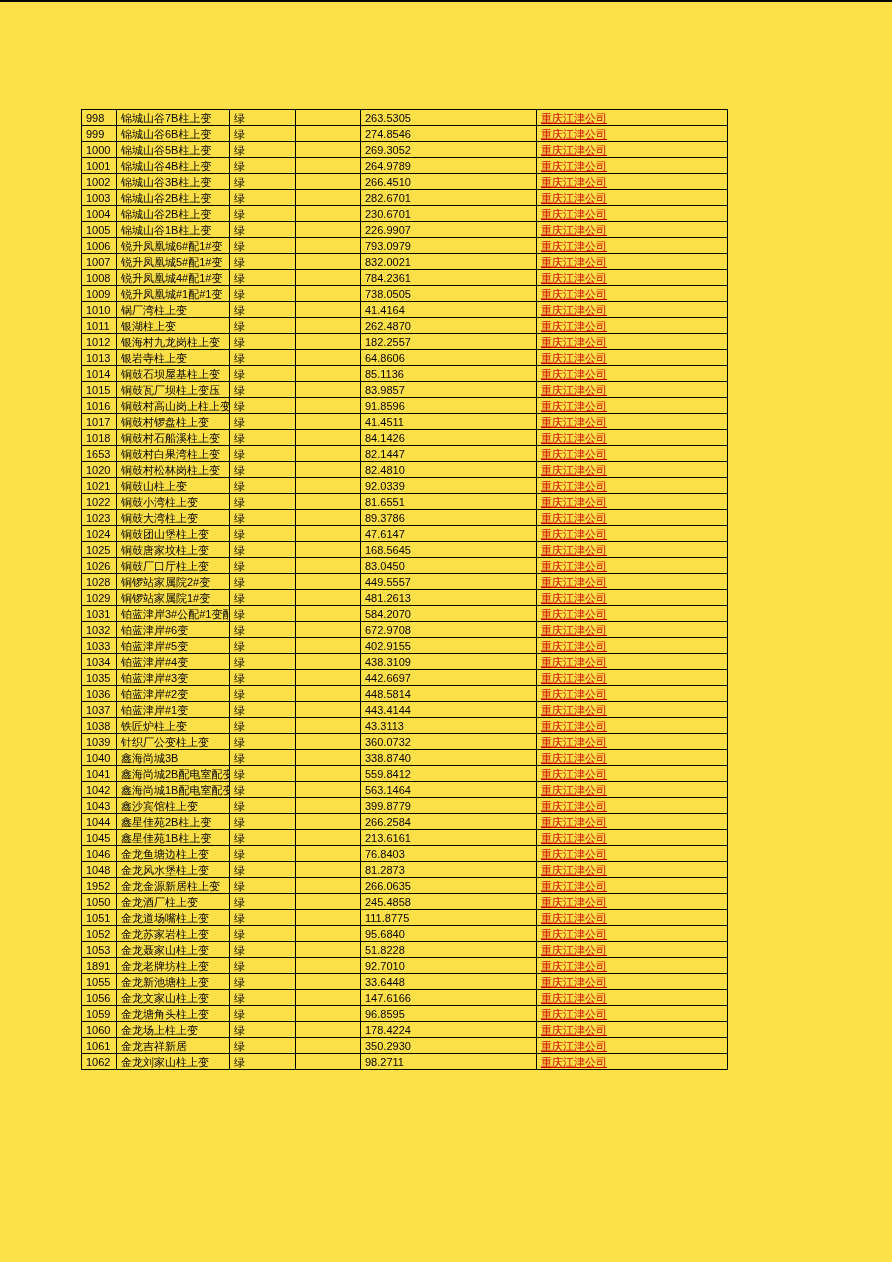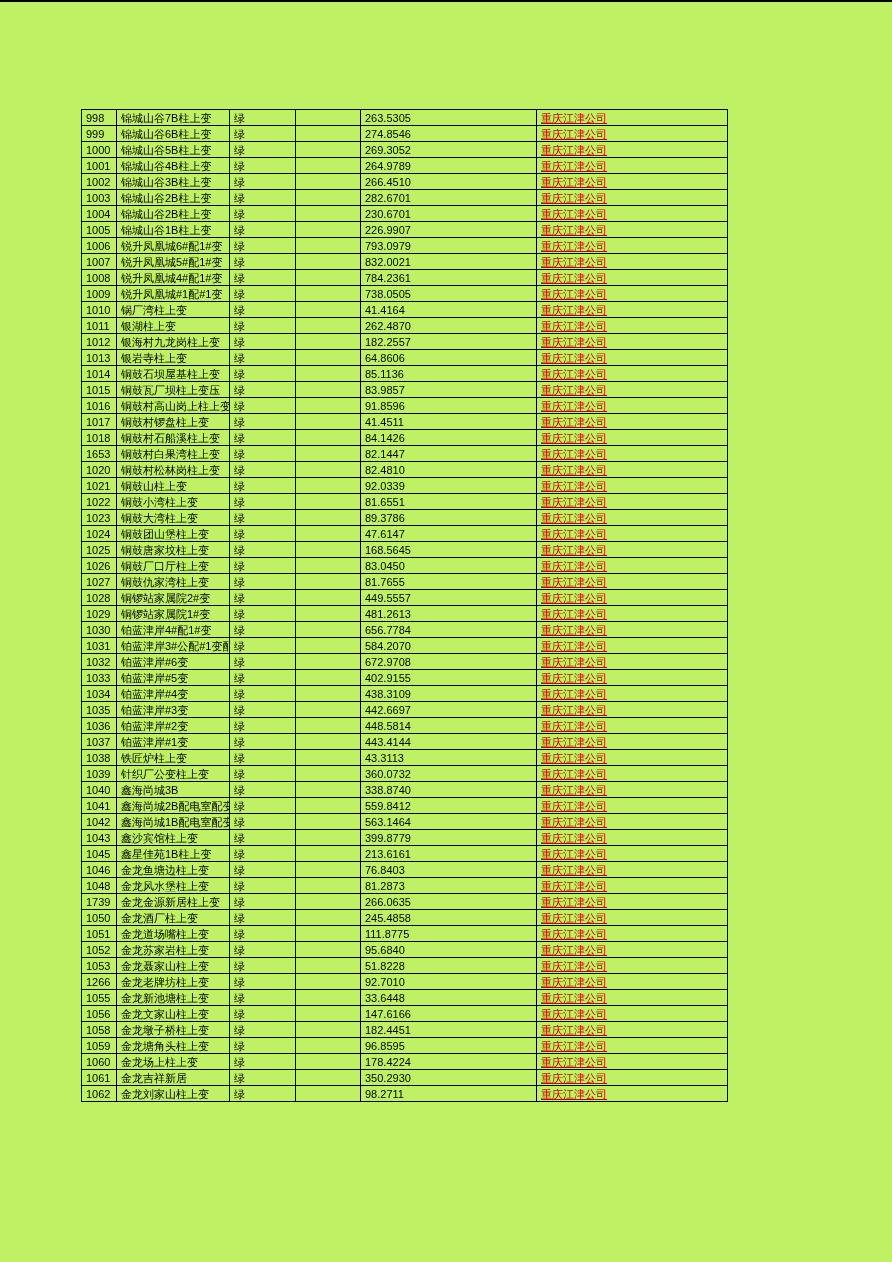--- a/index.html
+++ b/index.html
@@ -6,21 +6,21 @@
   html, body {
     margin: 0;
     padding: 0;
     background: #ffffff;
     font-family: "Liberation Sans", "DejaVu Sans", sans-serif;
   }
   .page {
     position: relative;
     width: 892px;
     height: 1262px;
-    background: #bef264;
+    background: #fde047;
     overflow: hidden;
   }
   .top-rule {
     position: absolute;
     top: 0;
     left: 0;
     width: 892px;
     height: 2px;
     background: #000000;
   }
@@ -287,52 +287,36 @@
         </tr>
         <tr>
           <td class="c-num">1026</td>
           <td class="c-name">铜鼓厂口厅柱上变</td>
           <td class="c-status">绿</td>
           <td class="c-blank"></td>
           <td class="c-value">83.0450</td>
           <td class="c-company"><a style="color: rgb(204, 0, 0);">重庆江津公司</a></td>
         </tr>
         <tr>
-          <td class="c-num">1027</td>
-          <td class="c-name">铜鼓仇家湾柱上变</td>
-          <td class="c-status">绿</td>
-          <td class="c-blank"></td>
-          <td class="c-value">81.7655</td>
-          <td class="c-company"><a style="color: rgb(204, 0, 0);">重庆江津公司</a></td>
-        </tr>
-        <tr>
           <td class="c-num">1028</td>
           <td class="c-name">铜锣站家属院2#变</td>
           <td class="c-status">绿</td>
           <td class="c-blank"></td>
           <td class="c-value">449.5557</td>
           <td class="c-company"><a style="color: rgb(204, 0, 0);">重庆江津公司</a></td>
         </tr>
         <tr>
           <td class="c-num">1029</td>
           <td class="c-name">铜锣站家属院1#变</td>
           <td class="c-status">绿</td>
           <td class="c-blank"></td>
           <td class="c-value">481.2613</td>
           <td class="c-company"><a style="color: rgb(204, 0, 0);">重庆江津公司</a></td>
         </tr>
         <tr>
-          <td class="c-num">1030</td>
-          <td class="c-name">铂蓝津岸4#配1#变</td>
-          <td class="c-status">绿</td>
-          <td class="c-blank"></td>
-          <td class="c-value">656.7784</td>
-          <td class="c-company"><a style="color: rgb(204, 0, 0);">重庆江津公司</a></td>
-        </tr>
-        <tr>
           <td class="c-num">1031</td>
           <td class="c-name">铂蓝津岸3#公配#1变配电</td>
           <td class="c-status">绿</td>
           <td class="c-blank"></td>
           <td class="c-value">584.2070</td>
           <td class="c-company"><a style="color: rgb(204, 0, 0);">重庆江津公司</a></td>
         </tr>
         <tr>
           <td class="c-num">1032</td>
           <td class="c-name">铂蓝津岸#6变</td>
@@ -423,20 +407,28 @@
         </tr>
         <tr>
           <td class="c-num">1043</td>
           <td class="c-name">鑫沙宾馆柱上变</td>
           <td class="c-status">绿</td>
           <td class="c-blank"></td>
           <td class="c-value">399.8779</td>
           <td class="c-company"><a style="color: rgb(204, 0, 0);">重庆江津公司</a></td>
         </tr>
         <tr>
+          <td class="c-num">1044</td>
+          <td class="c-name">鑫星佳苑2B柱上变</td>
+          <td class="c-status">绿</td>
+          <td class="c-blank"></td>
+          <td class="c-value">266.2584</td>
+          <td class="c-company"><a style="color: rgb(204, 0, 0);">重庆江津公司</a></td>
+        </tr>
+        <tr>
           <td class="c-num">1045</td>
           <td class="c-name">鑫星佳苑1B柱上变</td>
           <td class="c-status">绿</td>
           <td class="c-blank"></td>
           <td class="c-value">213.6161</td>
           <td class="c-company"><a style="color: rgb(204, 0, 0);">重庆江津公司</a></td>
         </tr>
         <tr>
           <td class="c-num">1046</td>
           <td class="c-name">金龙鱼塘边柱上变</td>
@@ -447,21 +439,21 @@
         </tr>
         <tr>
           <td class="c-num">1048</td>
           <td class="c-name">金龙风水堡柱上变</td>
           <td class="c-status">绿</td>
           <td class="c-blank"></td>
           <td class="c-value">81.2873</td>
           <td class="c-company"><a style="color: rgb(204, 0, 0);">重庆江津公司</a></td>
         </tr>
         <tr>
-          <td class="c-num">1739</td>
+          <td class="c-num">1952</td>
           <td class="c-name">金龙金源新居柱上变</td>
           <td class="c-status">绿</td>
           <td class="c-blank"></td>
           <td class="c-value">266.0635</td>
           <td class="c-company"><a style="color: rgb(204, 0, 0);">重庆江津公司</a></td>
         </tr>
         <tr>
           <td class="c-num">1050</td>
           <td class="c-name">金龙酒厂柱上变</td>
           <td class="c-status">绿</td>
@@ -487,49 +479,41 @@
         </tr>
         <tr>
           <td class="c-num">1053</td>
           <td class="c-name">金龙聂家山柱上变</td>
           <td class="c-status">绿</td>
           <td class="c-blank"></td>
           <td class="c-value">51.8228</td>
           <td class="c-company"><a style="color: rgb(204, 0, 0);">重庆江津公司</a></td>
         </tr>
         <tr>
-          <td class="c-num">1266</td>
+          <td class="c-num">1891</td>
           <td class="c-name">金龙老牌坊柱上变</td>
           <td class="c-status">绿</td>
           <td class="c-blank"></td>
           <td class="c-value">92.7010</td>
           <td class="c-company"><a style="color: rgb(204, 0, 0);">重庆江津公司</a></td>
         </tr>
         <tr>
           <td class="c-num">1055</td>
           <td class="c-name">金龙新池塘柱上变</td>
           <td class="c-status">绿</td>
           <td class="c-blank"></td>
           <td class="c-value">33.6448</td>
           <td class="c-company"><a style="color: rgb(204, 0, 0);">重庆江津公司</a></td>
         </tr>
         <tr>
           <td class="c-num">1056</td>
           <td class="c-name">金龙文家山柱上变</td>
           <td class="c-status">绿</td>
           <td class="c-blank"></td>
           <td class="c-value">147.6166</td>
-          <td class="c-company"><a style="color: rgb(204, 0, 0);">重庆江津公司</a></td>
-        </tr>
-        <tr>
-          <td class="c-num">1058</td>
-          <td class="c-name">金龙墩子桥柱上变</td>
-          <td class="c-status">绿</td>
-          <td class="c-blank"></td>
-          <td class="c-value">182.4451</td>
           <td class="c-company"><a style="color: rgb(204, 0, 0);">重庆江津公司</a></td>
         </tr>
         <tr>
           <td class="c-num">1059</td>
           <td class="c-name">金龙塘角头柱上变</td>
           <td class="c-status">绿</td>
           <td class="c-blank"></td>
           <td class="c-value">96.8595</td>
           <td class="c-company"><a style="color: rgb(204, 0, 0);">重庆江津公司</a></td>
         </tr>

